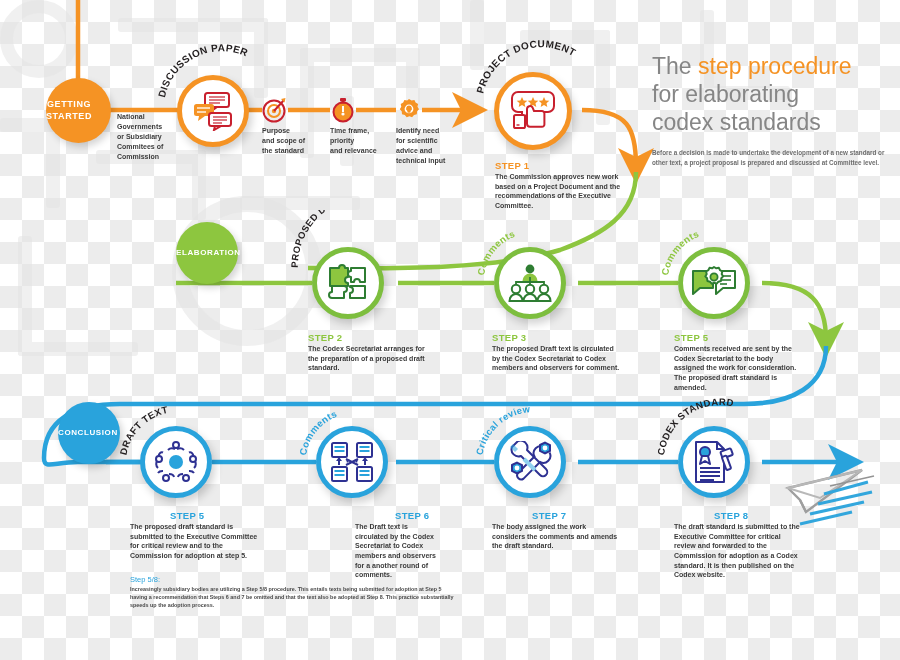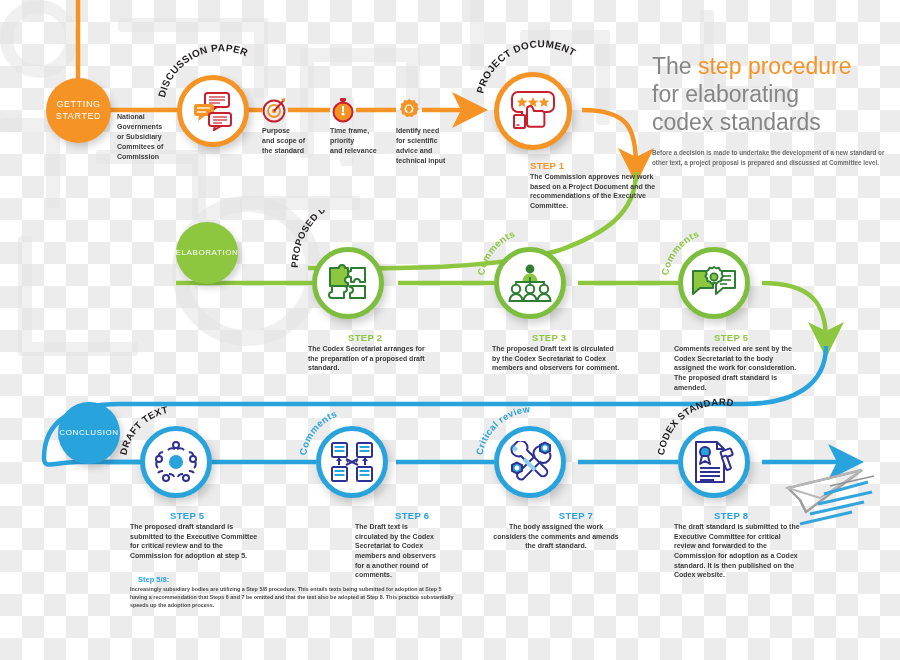--- a/index.html
+++ b/index.html
@@ -27,23 +27,23 @@
   }
   .wm-maze { position:absolute; background:#e4e4e4; border-radius:3px; }
 
   
   #lines { position: absolute; left: 0; top: 0; width: 900px; height: 660px; }
 
   
   .phase {
     position: absolute;
     border-radius: 50%;
-    display: flex; align-items: center; justify-content: center;
+    display: flex; align-items: center; justify-content: flex-start;
     color: #fff;
-    font-size: 9px; font-weight: normal; letter-spacing: .6px;
+    font-size: 9px; font-weight: bold; letter-spacing: .6px;
     text-align: center; line-height: 1.25;
     box-shadow: 3px 4px 7px rgba(0,0,0,.17);
   }
   .phase.orange { background: #F59324; }
   .phase.green  { background: #8DC63F; }
   .phase.blue   { background: #29A3DC; }
 
   
   .node {
     position: absolute;
@@ -74,42 +74,42 @@
   
   .step { position: absolute; width: 128px; }
   .step .hd {
     font-size: 9.5px; font-weight: bold; letter-spacing: .3px;
     margin-bottom: 1px;
   }
   .step .bd {
     font-size: 7px; line-height: 1.38; color: #3b3b3b; font-weight: bold;
   }
   .hd.orange { color: #F59324; }
-  .hd.green  { color: #8DC63F; padding-left: 40px; }
+  .hd.green  { color: #8DC63F; }
   .hd.blue   { color: #29A3DC; margin-left: 40px; }
 
   .cap {
     position: absolute; width: 66px;
     font-size: 7px; line-height: 1.42; color: #3b3b3b; font-weight: bold;
   }
 
   
   #titleblock { position: absolute; left: 652px; top: 32px; width: 235px; margin-top: 20px; }
   #titleblock .t1 {
     font-size: 23px; color: #868686; line-height: 1.22; font-weight: normal;
   }
   #titleblock .t1 .hl { color: #F59324; }
   #titleblock .sub {
     margin-top: 12px; font-size: 6.3px; line-height: 1.55;
     color: #6d6d6d; font-weight: bold;
   }
 
   
   #footnote { position: absolute; left: 130px; top: 575px; width: 330px; }
-  #footnote .fh { font-size: 7.5px; font-weight: bold; color: #29A3DC; margin-bottom: 1px; margin-left: 8px; }
+  #footnote .fh { font-size: 7.5px; font-weight: normal; color: #29A3DC; margin-bottom: 1px; }
   #footnote .fb { font-size: 5.4px; line-height: 1.5; color: #4a4a4a; font-weight: bold; }
 </style>
 </head>
 <body>
 
 <div id="stage">
 
   <div class="wm wm-gear" style="left:172px; top:196px; width:150px; height:150px;"></div>
   <div class="wm wm-gear" style="left:0px; top:0px; width:78px; height:78px; border-width:13px;"></div>
   <div class="wm" style="left:0; top:0; width:900px; height:420px;">
@@ -282,21 +282,21 @@
   </div>
   <svg class="arclabel" style="left:470px; top:36px;" width="136" height="72" viewBox="0 0 136 72">
     <defs>
         <path id="arc2" d="M12,64 A60,60 0 0 1 126,46"></path>
       </defs>
     <text font-size="10" fill="#231f20">
       <textPath href="#arc2" startOffset="4%">PROJECT DOCUMENT</textPath>
     </text>
   </svg>
 
-  <div class="step" style="left:495px; top:160px; width:136px;margin-left:35px;">
+  <div class="step" style="left:495px; top:160px; width:136px;">
     <div class="hd orange">STEP 1</div>
     <div class="bd">The Commission approves new work based on a Project Document and the recommendations of the Executive Committee.</div>
   </div>
 
   <div class="node green" style="left:312px; top:247px; width:72px; height:72px;">
     <svg width="44" height="42" viewBox="0 0 44 42">
       <path d="M4,6 h9 a3,3 0 0 1 6,0 h3 v9 a3,3 0 0 0 0,6 v3 h-18 z" fill="#8DC63F" stroke="#2E7D32" stroke-width="2" stroke-linejoin="round"></path>
       <path d="M25,6 h14 v14 h-5 a3,3 0 0 0 -6,0 h-3 v-5 a3,3 0 0 1 0,-6z" fill="#fff" stroke="#2E7D32" stroke-width="2" stroke-linejoin="round"></path>
       <path d="M6,24 h12 a3,3 0 0 1 0,6 v6 h-12 a3,3 0 0 1 0,-6z" fill="#fff" stroke="#2E7D32" stroke-width="2" stroke-linejoin="round"></path>
       <path d="M24,24 h15 v12 h-15 v-5 a3,3 0 0 0 0,-6z" fill="#fff" stroke="#2E7D32" stroke-width="2" stroke-linejoin="round"></path>
@@ -458,21 +458,21 @@
     </svg>
   </div>
   <svg class="arclabel" style="left:474px; top:400px;" width="110" height="64" viewBox="0 0 110 64">
     <defs>
         <path id="arc8" d="M8,58 A52,52 0 0 1 74,14"></path>
       </defs>
     <text font-size="9.4" fill="#29A3DC">
       <textPath href="#arc8" startOffset="3%">Critical review</textPath>
     </text>
   </svg>
-  <div class="step" style="left:492px; top:510px;text-align:center;">
+  <div class="step" style="left:492px; top:510px;">
     <div class="hd blue">STEP 7</div>
     <div class="bd">The body assigned the work considers the comments and amends the draft standard.</div>
   </div>
 
   <div class="node blue" style="left:678px; top:426px; width:72px; height:72px;">
     <svg width="44" height="44" viewBox="0 0 44 44">
       <path d="M4,2 h21 l7,7 v33 h-28 z" fill="#fff" stroke="#2E3192" stroke-width="2" stroke-linejoin="round"></path>
       <path d="M25,2 v7 h7" fill="none" stroke="#2E3192" stroke-width="2"></path>
       <circle cx="13" cy="12" r="5" fill="#29A3DC" stroke="#2E3192" stroke-width="2"></circle>
       <path d="M10,16 l-2,8 5,-3 5,3 -2,-8z" fill="#fff" stroke="#2E3192" stroke-width="2" stroke-linejoin="round"></path>

